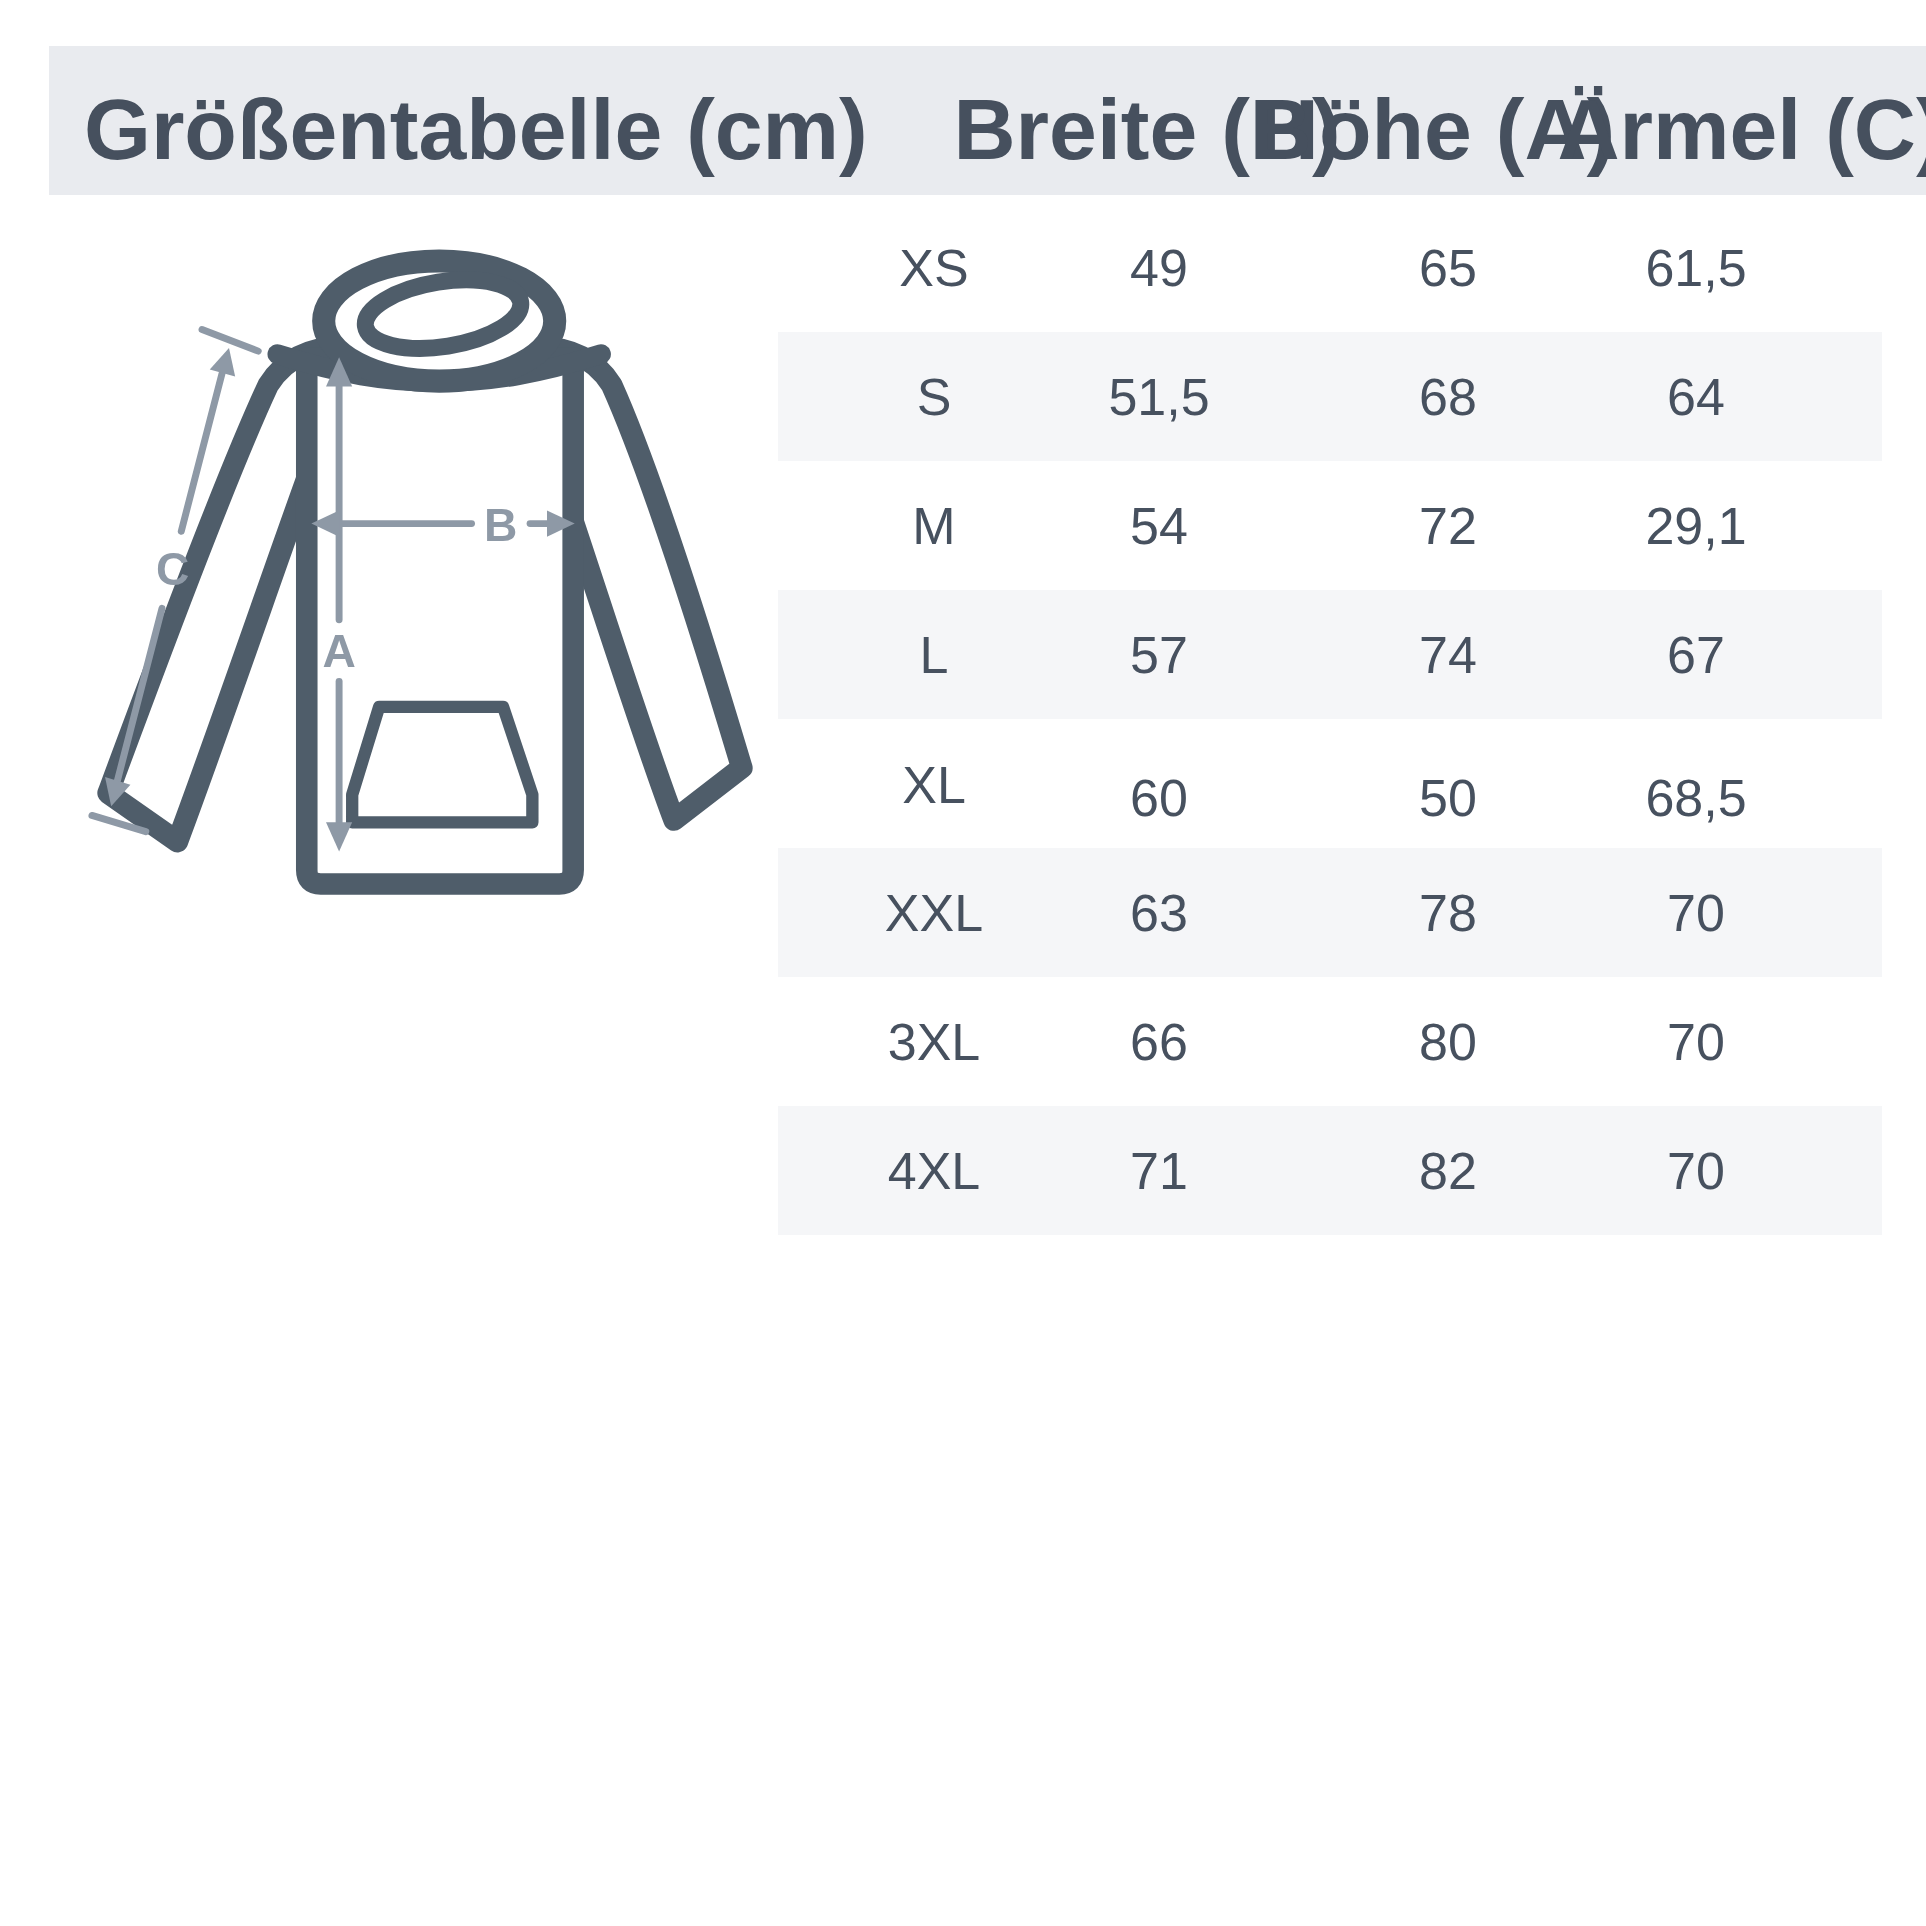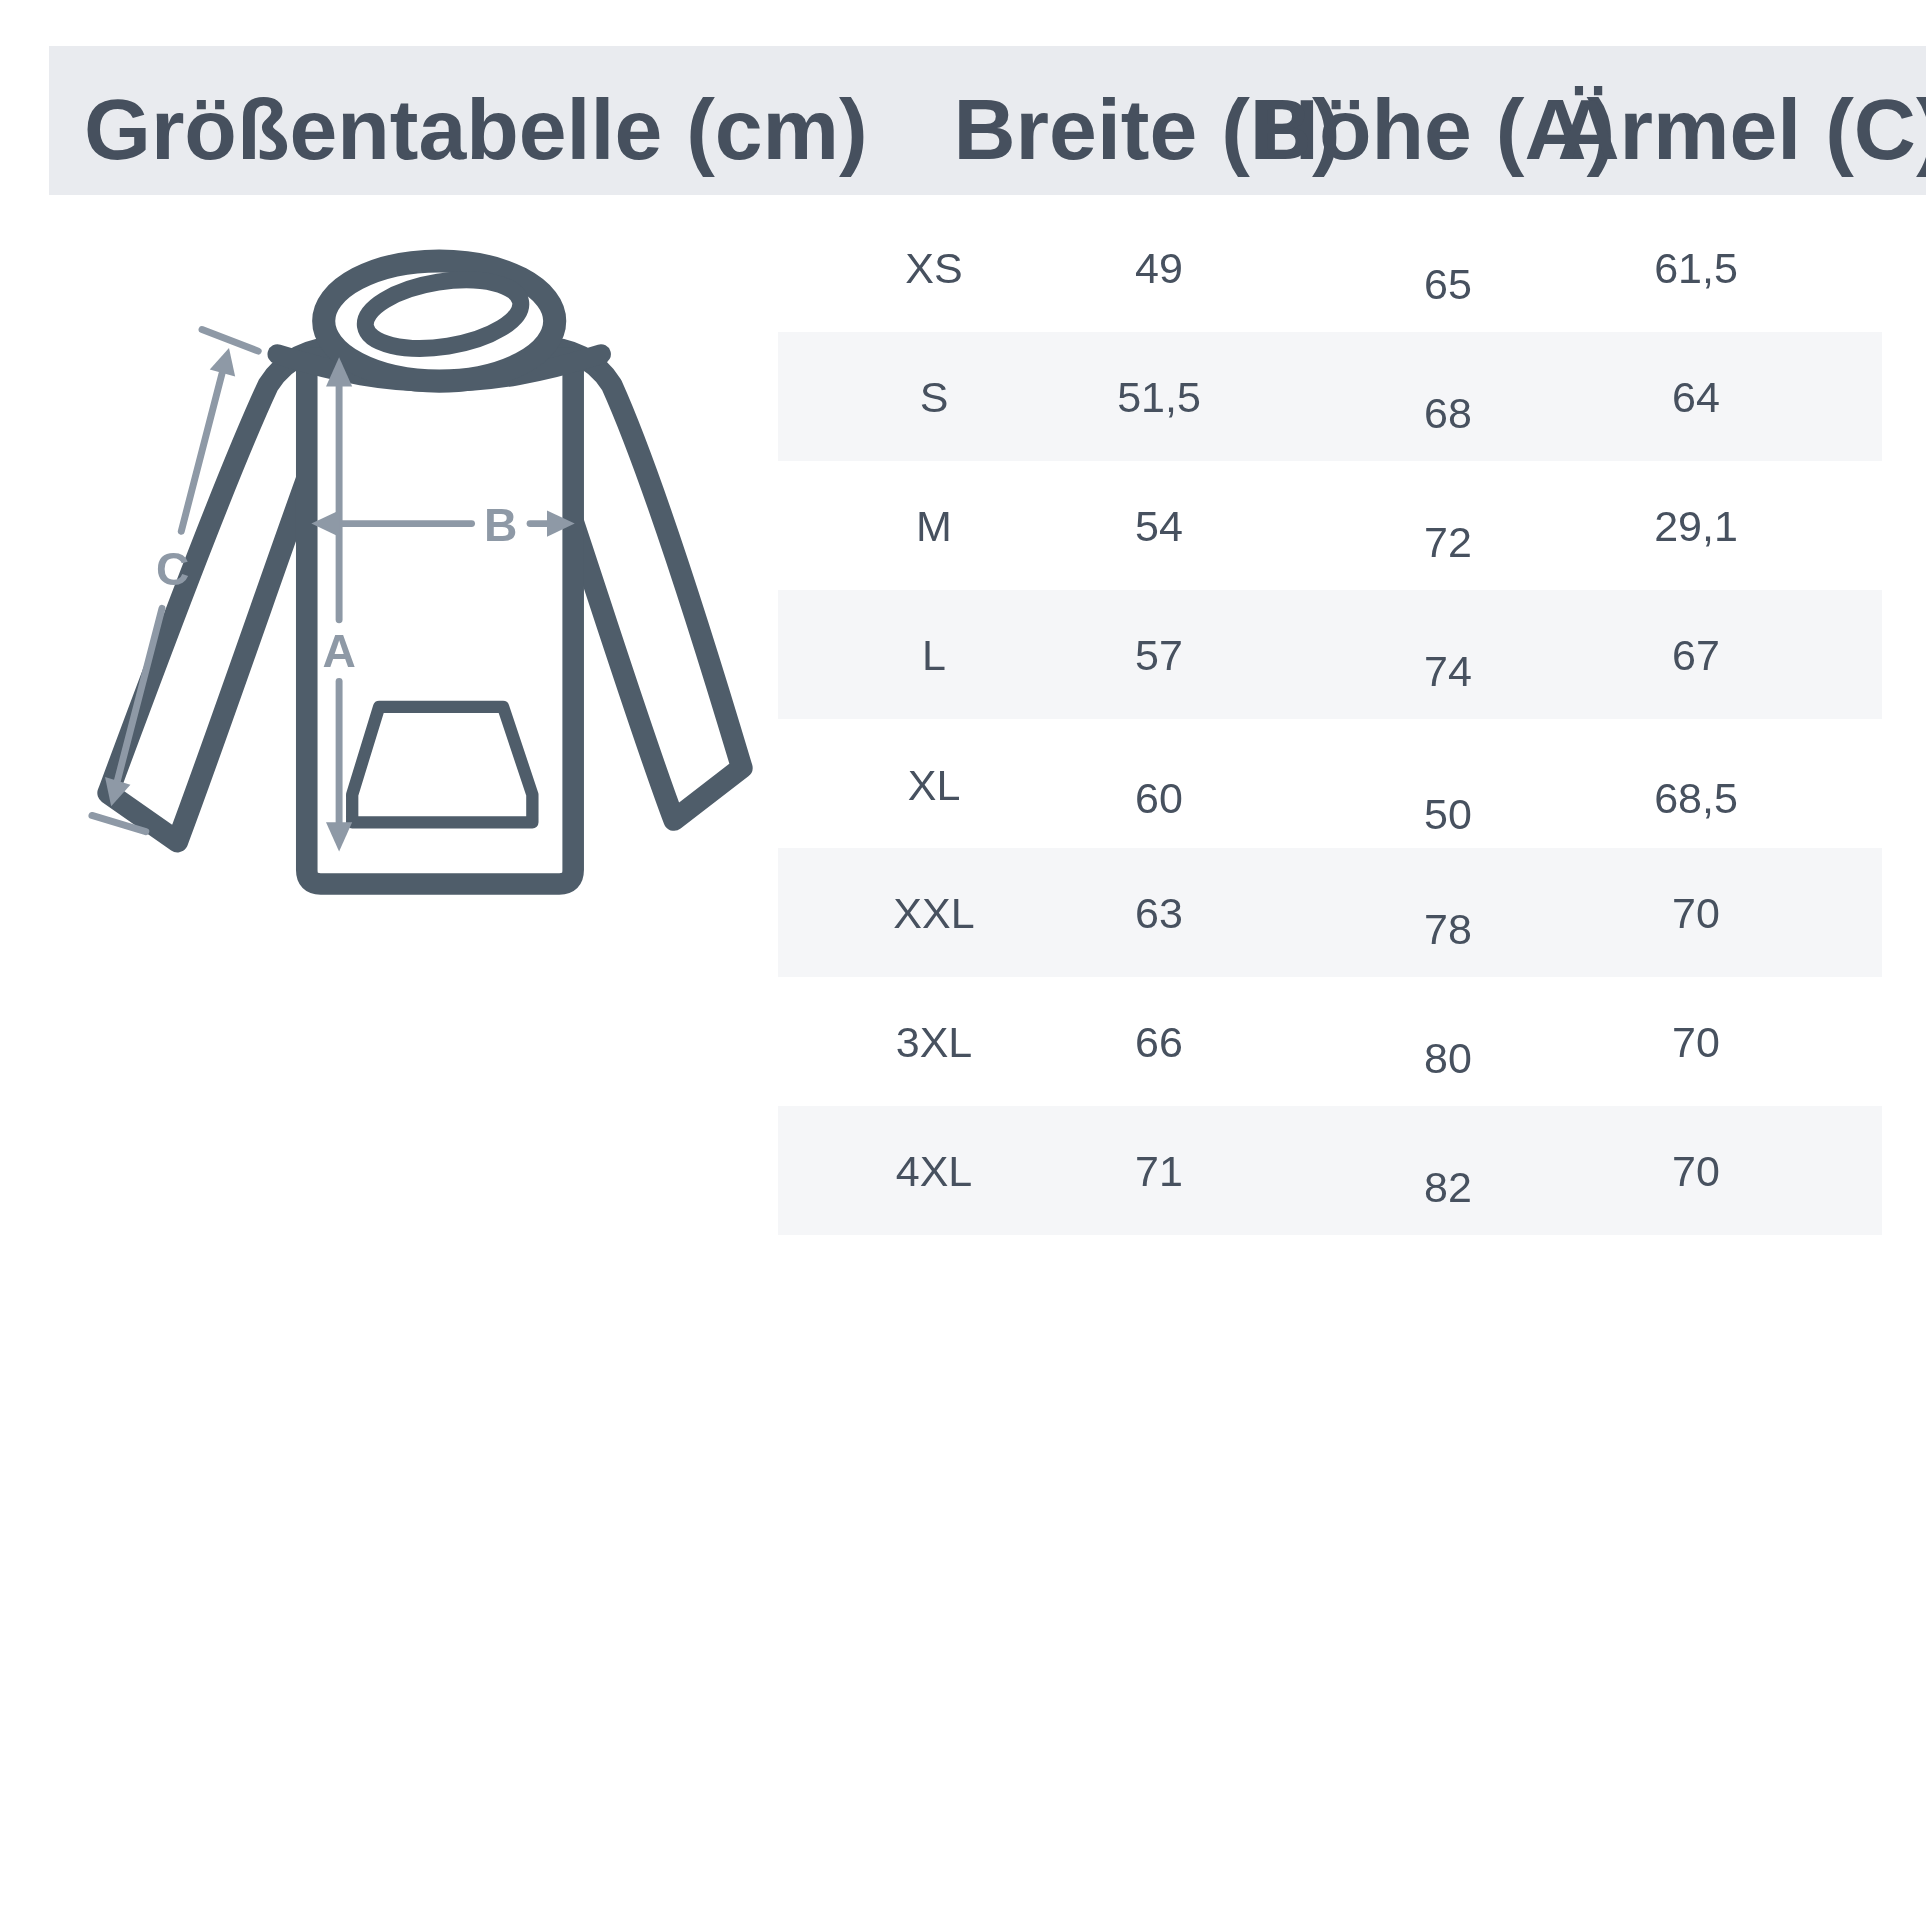--- a/index.html
+++ b/index.html
@@ -25,25 +25,25 @@
   }
   .col-head.b{left:1098px;}
   .col-head.a{left:1387px;}
   .col-head.c{left:1657px;margin-left:45px;}
   
   .rows{position:absolute;left:778px;top:203px;width:1104px;}
   .row{position:relative;width:1104px;height:129px;background:#ffffff;}
   .row.striped{background:#f5f6f8;}
   .cell{
     position:absolute;top:50%;transform:translate(-50%,-50%);
-    font-size:43px;color:#47515f;white-space:nowrap;
+    font-size:52px;color:#47515f;white-space:nowrap;
   }
   .cell.size{left:156px;}
   .cell.vb{left:381px;}
-  .cell.va{left:670px;margin-top:16px;}
+  .cell.va{left:670px;}
   .cell.vc{left:918px;}
   
   .row.xl .cell.size{top:calc(50% - 9.2px);margin-top:11px;}
   .row.xl .cell.vb,.row.xl .cell.va,.row.xl .cell.vc{top:calc(50% + 14.6px);}
   
   .hoodie-wrap{position:absolute;left:46px;top:231px;width:771px;height:693px;}
   
   .note{
     position:absolute;left:87px;top:1262px;width:1757px;
     font-size:49px;line-height:77px;color:#8a95a2;

